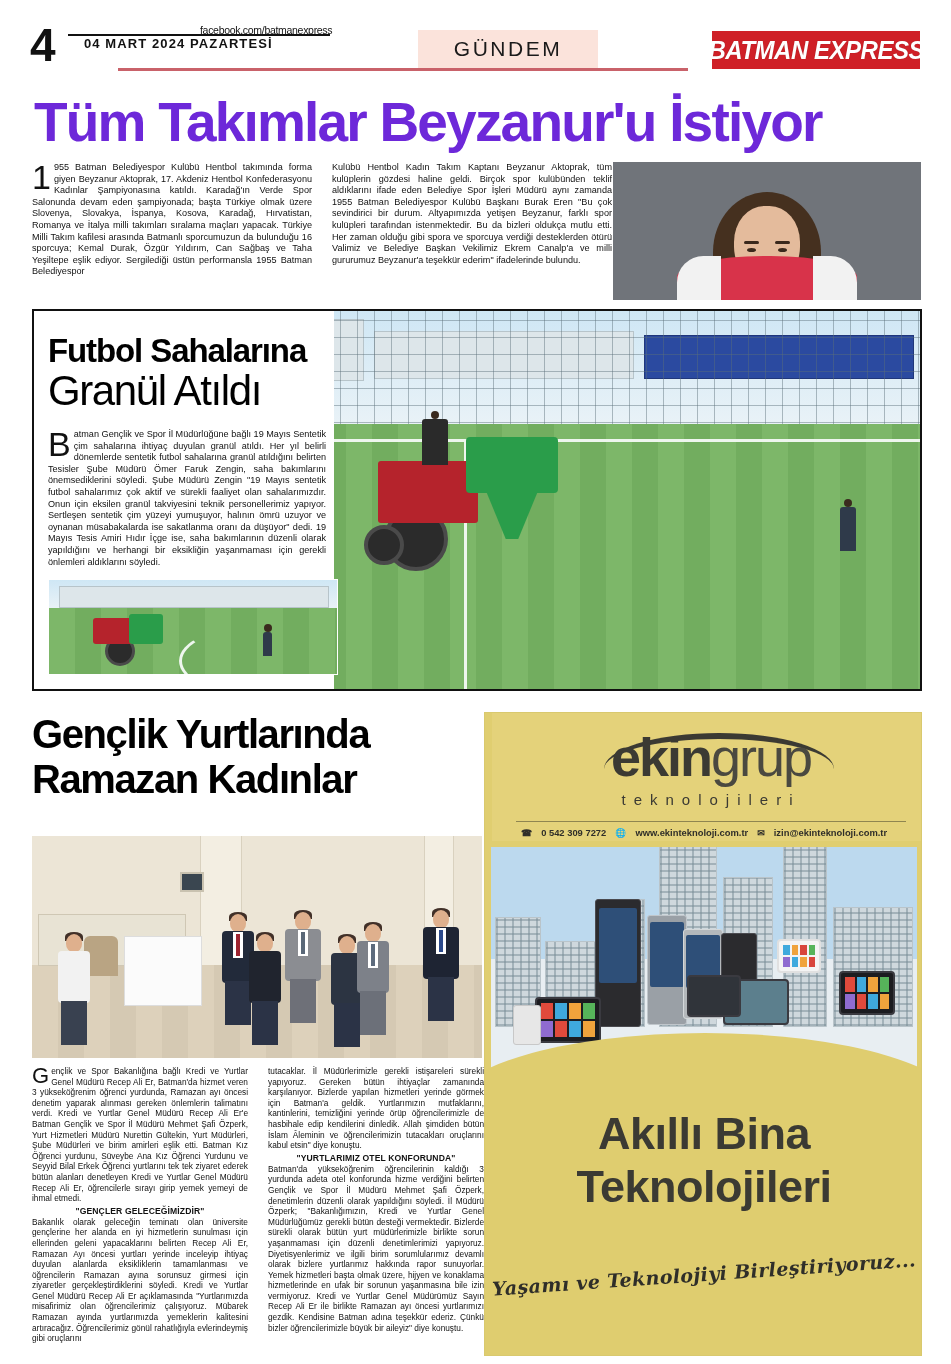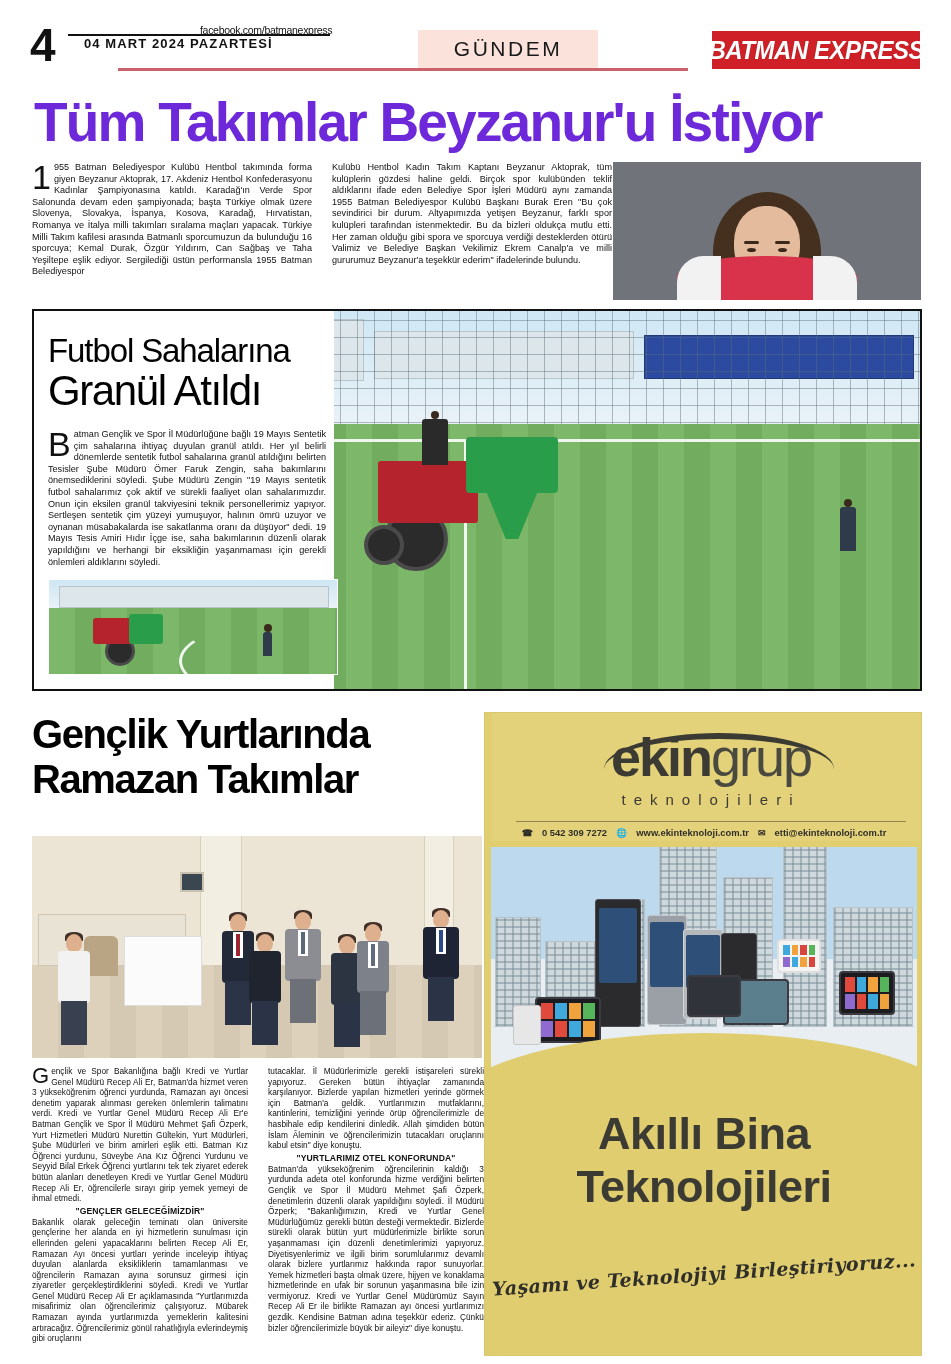--- a/index.html
+++ b/index.html
@@ -82,21 +82,21 @@
     position:absolute; left:32px; top:309px; width:890px; height:382px;
     border:2px solid #111; overflow:hidden; background:#fff;
   }
   .art2-photo { position:absolute; left:0; top:0; width:886px; height:378px; overflow:hidden; }
   .art2-overlay {
     position:absolute; left:0; top:0; width:300px; height:378px;
     background:#ffffff;
   }
   .art2-head1 {
     position:absolute; left:14px; top:22px; width:400px;
-    font-size:33px; font-weight:400; letter-spacing:-1.1px; color:#000;
+    font-size:33px; font-weight:700; letter-spacing:-1.1px; color:#000;
     line-height:36px; white-space:nowrap; z-index:5;
   }
   .art2-head2 {
     position:absolute; left:14px; top:57px; width:400px;
     font-size:42px; font-weight:400; letter-spacing:-1.4px; color:#000;
     line-height:46px; white-space:nowrap; z-index:5;
   }
   .art2-body {
     position:absolute; left:14px; top:118px; width:278px; z-index:5;
   }
@@ -359,21 +359,21 @@
         <div class="tractor-wheel" style="left:56px;top:56px;width:30px;height:30px;border-width:3px;"></div>
         <div class="tractor-body" style="left:44px;top:38px;width:42px;height:26px;"></div>
         <div class="tractor-hopper" style="left:80px;top:34px;width:34px;height:30px;border-radius:3px;"></div>
         <div class="person" style="left:214px;top:52px;width:9px;height:24px;"></div>
       </div>
     </div>
   </div>
 
   <div class="art3-head">
     <div>Gençlik Yurtlarında</div>
-    <div>Ramazan Takımlar</div>
+    <div>Ramazan Kadınlar</div>
   </div>
 
   <div class="art3-photo">
     <div class="ph hall">
       <div class="hall-wall"></div>
       <div class="hall-col" style="left:168px;width:42px;"></div>
       <div class="hall-col" style="left:392px;width:30px;"></div>
       <div class="hall-floor"></div>
       <div style="position:absolute;left:6px;top:78px;width:148px;height:52px;background:#e8e3d4;border:1px solid #cfc7b4;"></div>
       <div style="position:absolute;left:92px;top:100px;width:78px;height:70px;background:#fbfbfb;border:1px solid #ddd;"></div>
@@ -454,21 +454,21 @@
       <div class="ad-sub">teknolojileri</div>
       <div class="ad-contact-rule"></div>
     </div>
 
     <div class="ad-contact">
       <span class="ic">☎</span>
       <span>0 542 309 7272</span>
       <span class="ic">🌐</span>
       <span>www.ekinteknoloji.com.tr</span>
       <span class="ic">✉</span>
-      <span>etti@ekinteknoloji.com.tr</span>
+      <span>izin@ekinteknoloji.com.tr</span>
     </div>
 
     <div class="ad-photo">
       <div class="ph city">
         <div class="bld2" style="left:4px;width:46px;height:110px;">
             <span class="win"></span>
           </div>
         <div class="bld2" style="left:54px;width:52px;height:86px;">
             <span class="win"></span>
           </div>

